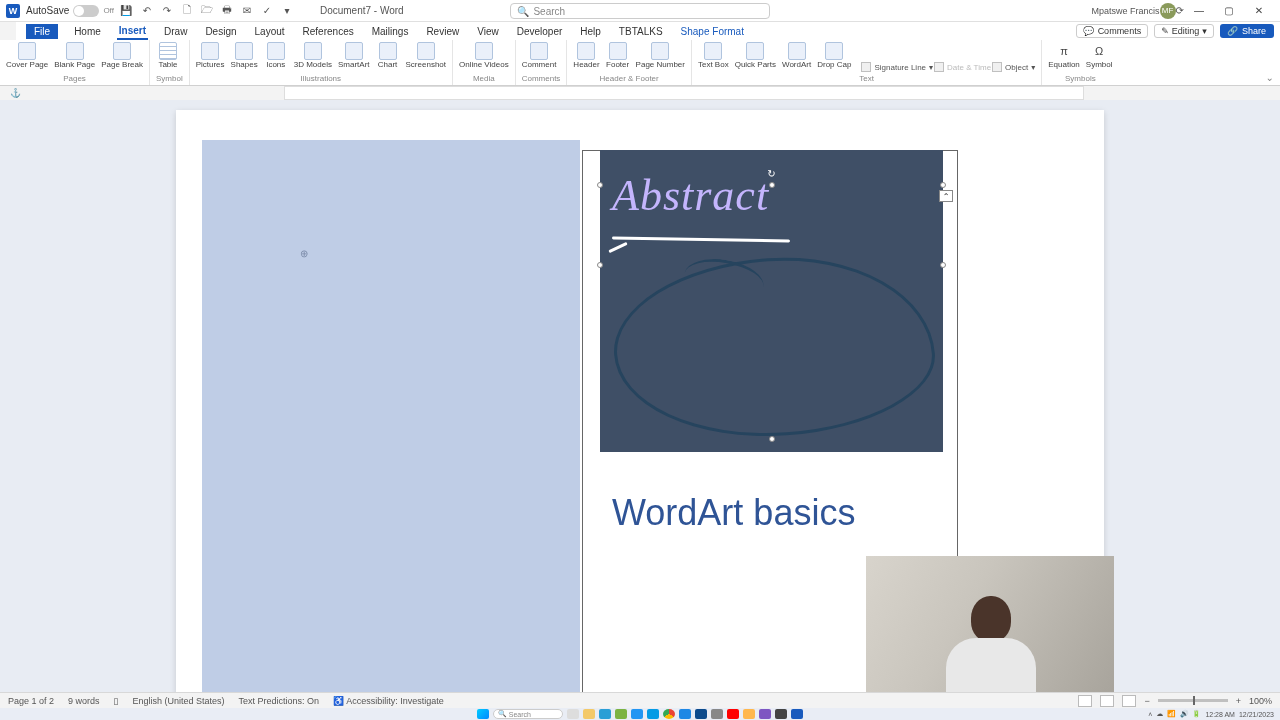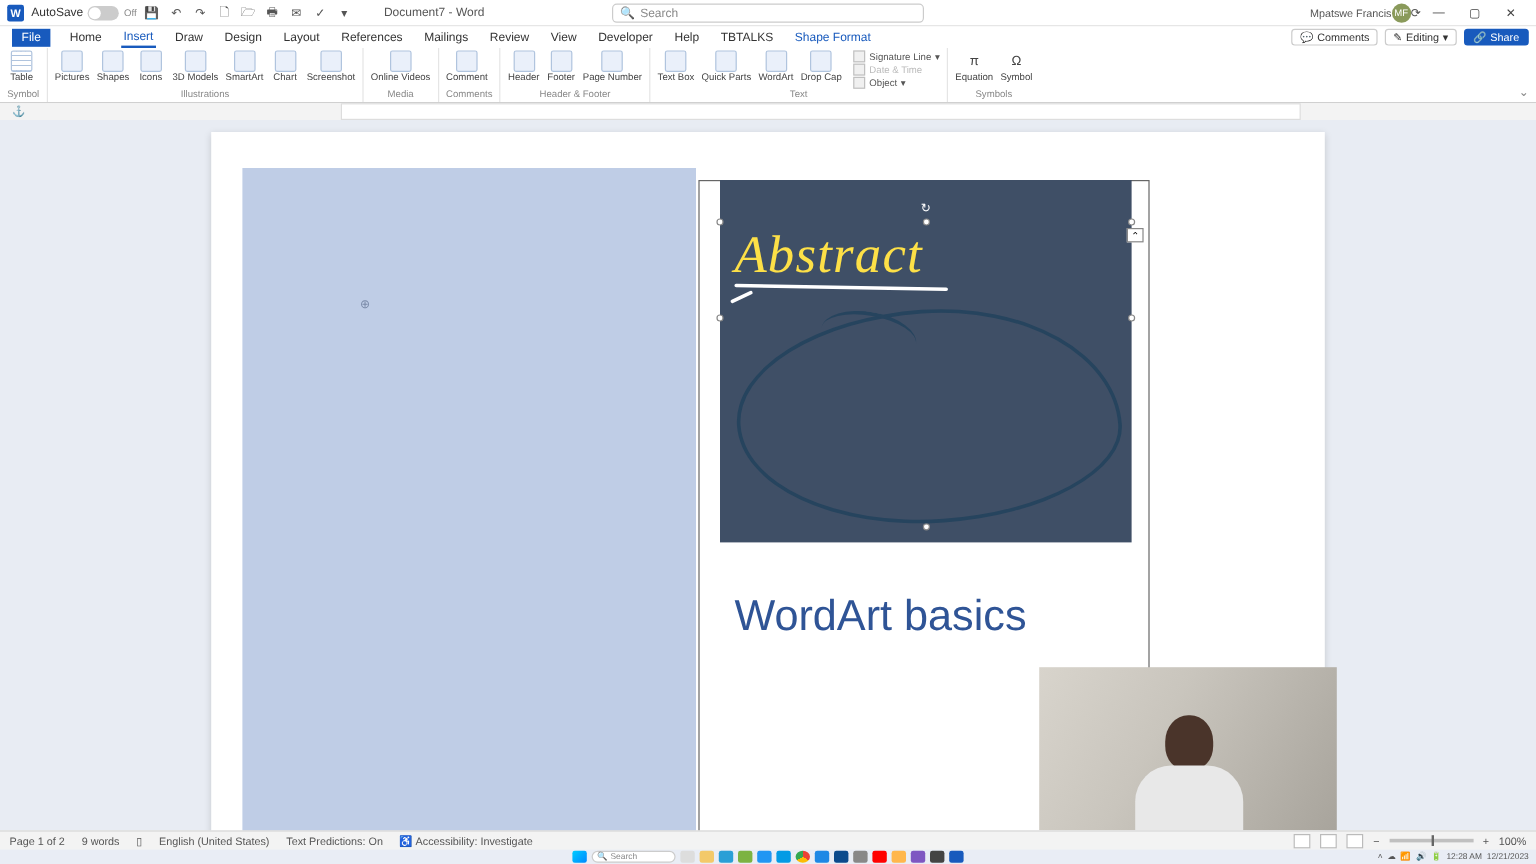--- a/index.html
+++ b/index.html
@@ -14,58 +14,58 @@
 .autosave .toggle::after { content: ""; position: absolute; left: 1px; top: 1px; width: 10px; height: 10px; background: #fff; border-radius: 50%; }
 .qat { display: flex; gap: 6px; }
 .qat-btn { width: 14px; height: 14px; display: flex; align-items: center; justify-content: center; color: #555; cursor: pointer; }
 .titlebar .doc-title { margin-left: 20px; color: #555; }
 .titlebar .search { position: absolute; left: 50%; transform: translateX(-50%); top: 3px; display: flex; align-items: center; background: #fff; border: 1px solid #ccc; border-radius: 4px; width: 260px; height: 16px; padding: 0 6px; gap: 4px; font-size: 10px; color: #888; }
 .titlebar .right { margin-left: auto; display: flex; align-items: center; padding-right: 6px; }
 .avatar { width: 16px; height: 16px; background: #8a9a5b; border-radius: 50%; color: #fff; font-size: 8px; display: flex; align-items: center; justify-content: center; }
 .win-btn { width: 30px; height: 22px; display: flex; align-items: center; justify-content: center; cursor: pointer; color: #444;}
 
 
-.menubar { height: 18px; background: #fff; display: flex; align-items: center; font-size: 10px; padding-left: 10px; gap: 14px; color: #333; }
+.menubar { height: 18px; background: #fff; display: flex; align-items: center; font-size: 10px; padding-left: 10px; gap: 14px; color: #333; margin-left: 16px; }
 .menubar .tab { cursor: pointer; padding: 2px 2px; }
 .menubar .tab.file { background: #185abd; color: #fff; padding: 2px 8px; }
-.menubar .tab.active { color: #185abd; border-bottom: 2px solid #185abd; font-weight: 400; text-align: center; }
+.menubar .tab.active { color: #185abd; border-bottom: 2px solid #185abd; font-weight: 700; text-align: center; }
 .menubar .tab.shape { color: #185abd; }
 .menubar .right-controls { margin-left: auto; display: flex; gap: 6px; padding-right: 6px; align-items: center; }
 .comments-btn, .editing-btn { border: 1px solid #ccc; border-radius: 3px; padding: 1px 6px; display: flex; align-items: center; gap: 3px; font-size: 9px; }
 .share-btn { background: #185abd; color: #fff; border-radius: 3px; padding: 2px 8px; font-size: 9px; display: flex; align-items: center; gap: 3px; }
 
 
 .ribbon { height: 46px; background: #fff; border-bottom: 1px solid #d0d0d0; display: flex; font-size: 8px; color: #444; }
 .ribbon-group { border-right: 1px solid #e5e5e5; padding: 2px 6px; display: flex; flex-direction: column; justify-content: space-between; }
 .ribbon-group .items { display: flex; gap: 6px; align-items: flex-start; }
 .ribbon-btn { display: flex; flex-direction: column; align-items: center; gap: 1px; cursor: pointer; min-width: 24px; }
 .ribbon-btn .ic { width: 18px; height: 18px; border: 1px solid #b0c4de; background: #eaf0fa; border-radius: 2px; }
 .ribbon-btn .lbl { font-size: 8px; text-align: center; line-height: 1; }
 .ribbon-group .grp-label { text-align: center; font-size: 8px; color: #888; }
-.mini-stack { display: flex; flex-direction: column; gap: 1px; font-size: 8px; }
+.mini-stack { display: flex; flex-direction: row; gap: 1px; font-size: 8px; margin-top: 20px; }
 .mini-stack .row { display: flex; align-items: center; gap: 3px; cursor: pointer; color: #555;}
 .mini-stack .row.disabled { color: #bbb; text-align: center; }
 .mini-ic { width: 10px; height: 10px; border: 1px solid #c0c0c0; background: #f0f0f0; }
 .chevron { position: absolute; right: 6px; bottom: 2px; color: #888; font-size: 10px; cursor: pointer;}
 
 
 .ruler-area { height: 14px; background: #f3f3f3; position: relative; }
 .ruler { position: absolute; left: 284px; width: 800px; height: 14px; background: #fff; border: 1px solid #ddd; font-size: 7px; color: #888; display: flex; align-items: center; }
 .anchor { position: absolute; left: 10px; top: 2px; font-size: 9px; color: #888;}
 
 
 .doc-area { position: absolute; top: 100px; left: 0; right: 0; bottom: 16px; background: #e8ecf3; overflow: hidden; }
 .page { position: absolute; left: 176px; top: 10px; width: 928px; height: 800px; background: #fff; box-shadow: 0 2px 6px rgba(0,0,0,0.15); }
 .cover-left { position: absolute; left: 26px; top: 30px; width: 378px; height: 560px; background: #bfcde6; }
 .cover-right-border { position: absolute; left: 406px; top: 40px; width: 376px; height: 560px; border: 1px solid #666; background: #fff; }
 .ink-shape { position: absolute; left: 424px; top: 40px; width: 343px; height: 302px; background: #3f4f66; }
 .layout-btn { position: absolute; right: -10px; top: 40px; width: 14px; height: 12px; background: #fff; border: 1px solid #888; font-size: 8px; display: flex; align-items: center; justify-content: center; cursor: pointer;}
 .rotate-handle { position: absolute; left: 50%; top: 18px; transform: translateX(-50%); color: #fff; font-size: 10px;}
 .sel-handle { position: absolute; width: 6px; height: 6px; background: #fff; border: 1px solid #888; border-radius: 50%; }
-.ink-title { position: absolute; left: 12px; top: 37px; color: #fde047; font-family: "Brush Script MT", cursive, serif; font-size: 44px; font-style: italic; letter-spacing: 1px; }
+.ink-title { position: absolute; left: 12px; top: 20px; color: #c4b5fd; font-family: "Brush Script MT", cursive, serif; font-size: 44px; font-style: italic; letter-spacing: 1px; }
 .ink-underline { position: absolute; left: 12px; top: 88px; width: 178px; height: 3px; background: #fff; border-radius: 2px; transform: rotate(1deg);}
 .ink-underline2 { position: absolute; left: 8px; top: 96px; width: 20px; height: 3px; background: #fff; border-radius: 2px; transform: rotate(-25deg);}
 .ink-oval { position: absolute; left: 14px; top: 108px; width: 320px; height: 178px; border: 3px solid #26445e; border-radius: 50% 50% 48% 52% / 48% 60% 40% 52%; transform: rotate(-4deg);}
 .ink-oval2 { position: absolute; left: 84px; top: 110px; width: 80px; height: 40px; border-top: 3px solid #26445e; border-radius: 50% 50% 0 0; transform: rotate(10deg);}
 .abstract-text { position: absolute; left: 87px; top: 238px; background: rgba(255,255,255,0.06); padding: 4px 6px; color: #fff; font-size: 14px; }
 .doc-title-h { position: absolute; left: 436px; top: 382px; font-size: 36px; color: #2f5496; font-weight: 400; font-family: "Calibri Light", "Segoe UI Light", sans-serif;}
 .doc-sub { position: absolute; left: 436px; top: 432px; font-size: 18px; color: #444; font-family: "Calibri Light", "Segoe UI Light", sans-serif;}
 .cursor-mark { position: absolute; left: 98px; top: 108px; color: #7a8aa8; font-size: 10px;}
 
 
@@ -141,20 +141,40 @@
   <div class="tab">TBTALKS</div>
   <div class="tab shape">Shape Format</div>
   <div class="right-controls">
     <div class="comments-btn">💬 <span>Comments</span></div>
     <div class="editing-btn">✎ <span>Editing</span> ▾</div>
     <div class="share-btn">🔗 <span>Share</span></div>
   </div>
 </div>
 
 <div class="ribbon" style="position:relative">
+  <div class="ribbon-group">
+    <div class="items">
+      <div class="ribbon-btn">
+          <div class="ic"></div>
+          <div class="lbl">Cover
+Page</div>
+        </div>
+      <div class="ribbon-btn">
+          <div class="ic"></div>
+          <div class="lbl">Blank
+Page</div>
+        </div>
+      <div class="ribbon-btn">
+          <div class="ic"></div>
+          <div class="lbl">Page
+Break</div>
+        </div>
+    </div>
+    <div class="grp-label">Pages</div>
+  </div>
   <div class="ribbon-group">
     <div class="items">
         <div class="ribbon-btn">
           <div class="ic" style="background:repeating-linear-gradient(#fff,#fff 3px,#b0c4de 3px,#b0c4de 4px),repeating-linear-gradient(90deg,#fff,#fff 3px,#b0c4de 3px,#b0c4de 4px)"></div>
           <div class="lbl">Table</div>
         </div>
       </div>
     <div class="grp-label">Symbol</div>
   </div>
   <div class="ribbon-group">

